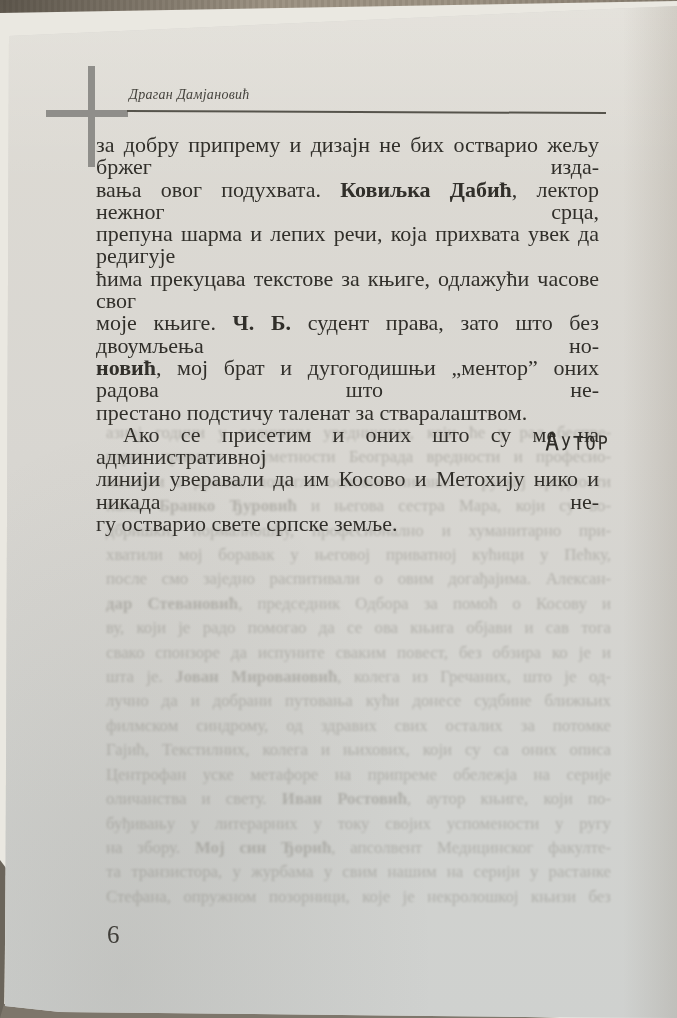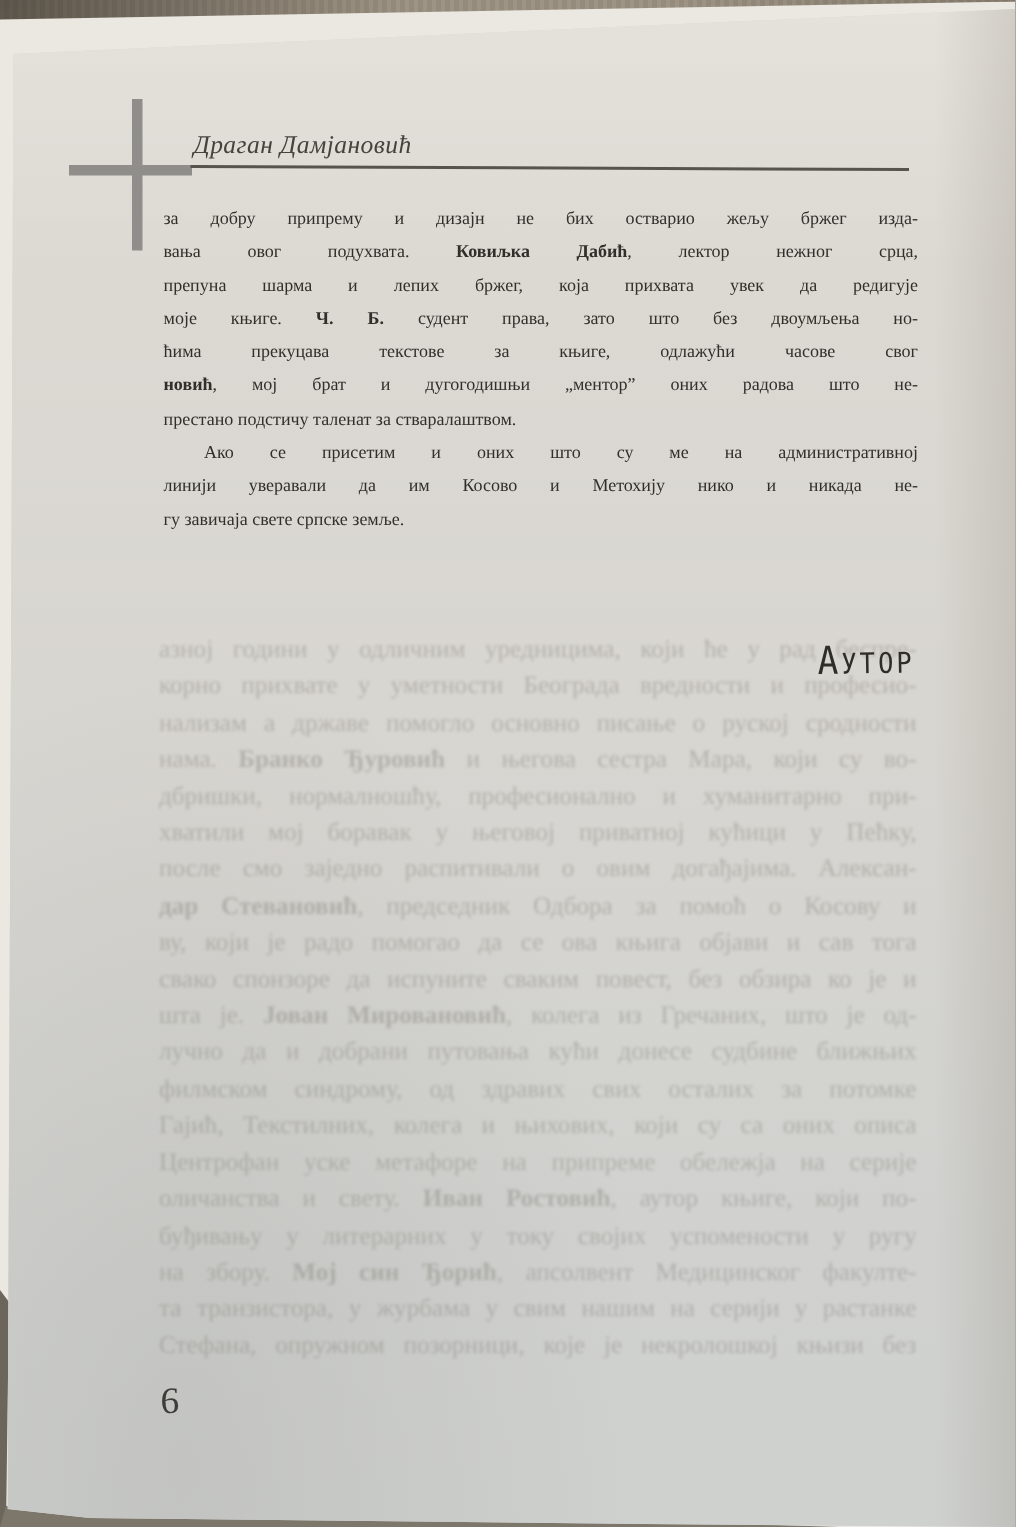--- a/index.html
+++ b/index.html
@@ -42,26 +42,26 @@
       radial-gradient(ellipse at 18% 96%,rgba(80,75,65,.10),rgba(80,75,65,0) 40%),
       linear-gradient(180deg,rgba(255,255,252,.20) 0%,rgba(255,255,252,0) 18%);
     clip-path:polygon(9px 36px,677px 6px,677px 1018px,430px 1016px,60px 1012px,5px 1006px);
   }
   
   .content{position:absolute;inset:0;}
   .cross-v{position:absolute;left:88px;top:66px;width:7px;height:101px;background:#8f8e8a;}
   .cross-h{position:absolute;left:46px;top:110px;width:82px;height:7px;background:#8f8e8a;}
   .running-head{
     position:absolute;left:129px;top:87px;width:480px;
-    font-style:italic;font-size:17px;letter-spacing:.3px;color:#45433d;
+    font-style:italic;font-size:14px;letter-spacing:.3px;color:#45433d;
   }
   .head-rule{position:absolute;left:127px;top:111px;width:479px;height:2px;background:#56544c;transform:rotate(.25deg);}
   .body-text{
-    position:absolute;left:109px;top:134px;width:503px;
-    font-size:12px;line-height:22.3px;color:#312f2a;
+    position:absolute;left:96px;top:134px;width:503px;
+    font-size:22px;line-height:22.3px;color:#312f2a;
   }
   .line{text-align:justify;text-align-last:justify;white-space:normal;}
   .line.endpar{text-align-last:left;}
   .line.indent{text-indent:27px;}
   .b{font-weight:700;}
   .signature{
     position:absolute;left:545px;top:428px;
     font-family:"DejaVu Sans Mono",monospace;
     font-size:17px;letter-spacing:2px;color:#2f2d28;
     text-transform:uppercase;transform:rotate(-1deg) scaleY(1.12);
@@ -112,26 +112,26 @@
       <div class="line"><span>оличанства и свету. </span><span class="b">Иван Ростовић</span><span>, аутор књиге, који по-</span></div>
       <div class="line"><span>буђивању у литерарних у току својих успомености у ругу</span></div>
       <div class="line"><span>на збору. </span><span class="b">Мој син Ђорић</span><span>, апсолвент Медицинског факулте-</span></div>
       <div class="line"><span>та транзистора, у журбама у свим нашим на серији у растанке</span></div>
       <div class="line"><span>Стефана, опружном позорници, које је некролошкој књизи без</span></div>
     </div>
 
   <div class="body-text">
       <div class="line"><span>за добру припрему и дизајн не бих остварио жељу бржег изда-</span></div>
       <div class="line"><span>вања овог подухвата. </span><span class="b">Ковиљка Дабић</span><span>, лектор нежног срца,</span></div>
-      <div class="line"><span>препуна шарма и лепих бржег, која прихвата увек да редигује</span></div>
+      <div class="line"><span>препуна шарма и лепих речи, која прихвата увек да редигује</span></div>
+      <div class="line"><span>ћима прекуцава текстове за књиге, одлажући часове свог</span></div>
       <div class="line"><span>моје књиге. </span><span class="b">Ч. Б.</span><span> судент права, зато што без двоумљења но-</span></div>
-      <div class="line"><span>ћима прекуцава текстове за књиге, одлажући часове свог</span></div>
       <div class="line"><span class="b">новић</span><span>, мој брат и дугогодишњи „ментор” оних радова што не-</span></div>
       <div class="line endpar"><span>престано подстичу таленат за стваралаштвом.</span></div>
       <div class="line indent"><span>Ако се присетим и оних што су ме на административној</span></div>
       <div class="line"><span>линији уверавали да им Косово и Метохију нико и никада не-</span></div>
-      <div class="line endpar"><span>гу завичаја свете српске земље.</span></div>
+      <div class="line endpar"><span>гу остварио свете српске земље.</span></div>
     </div>
 
   <div class="signature">Аутор</div>
 
   <div class="page-number">6</div>
 </div>
 
 </body></html>

